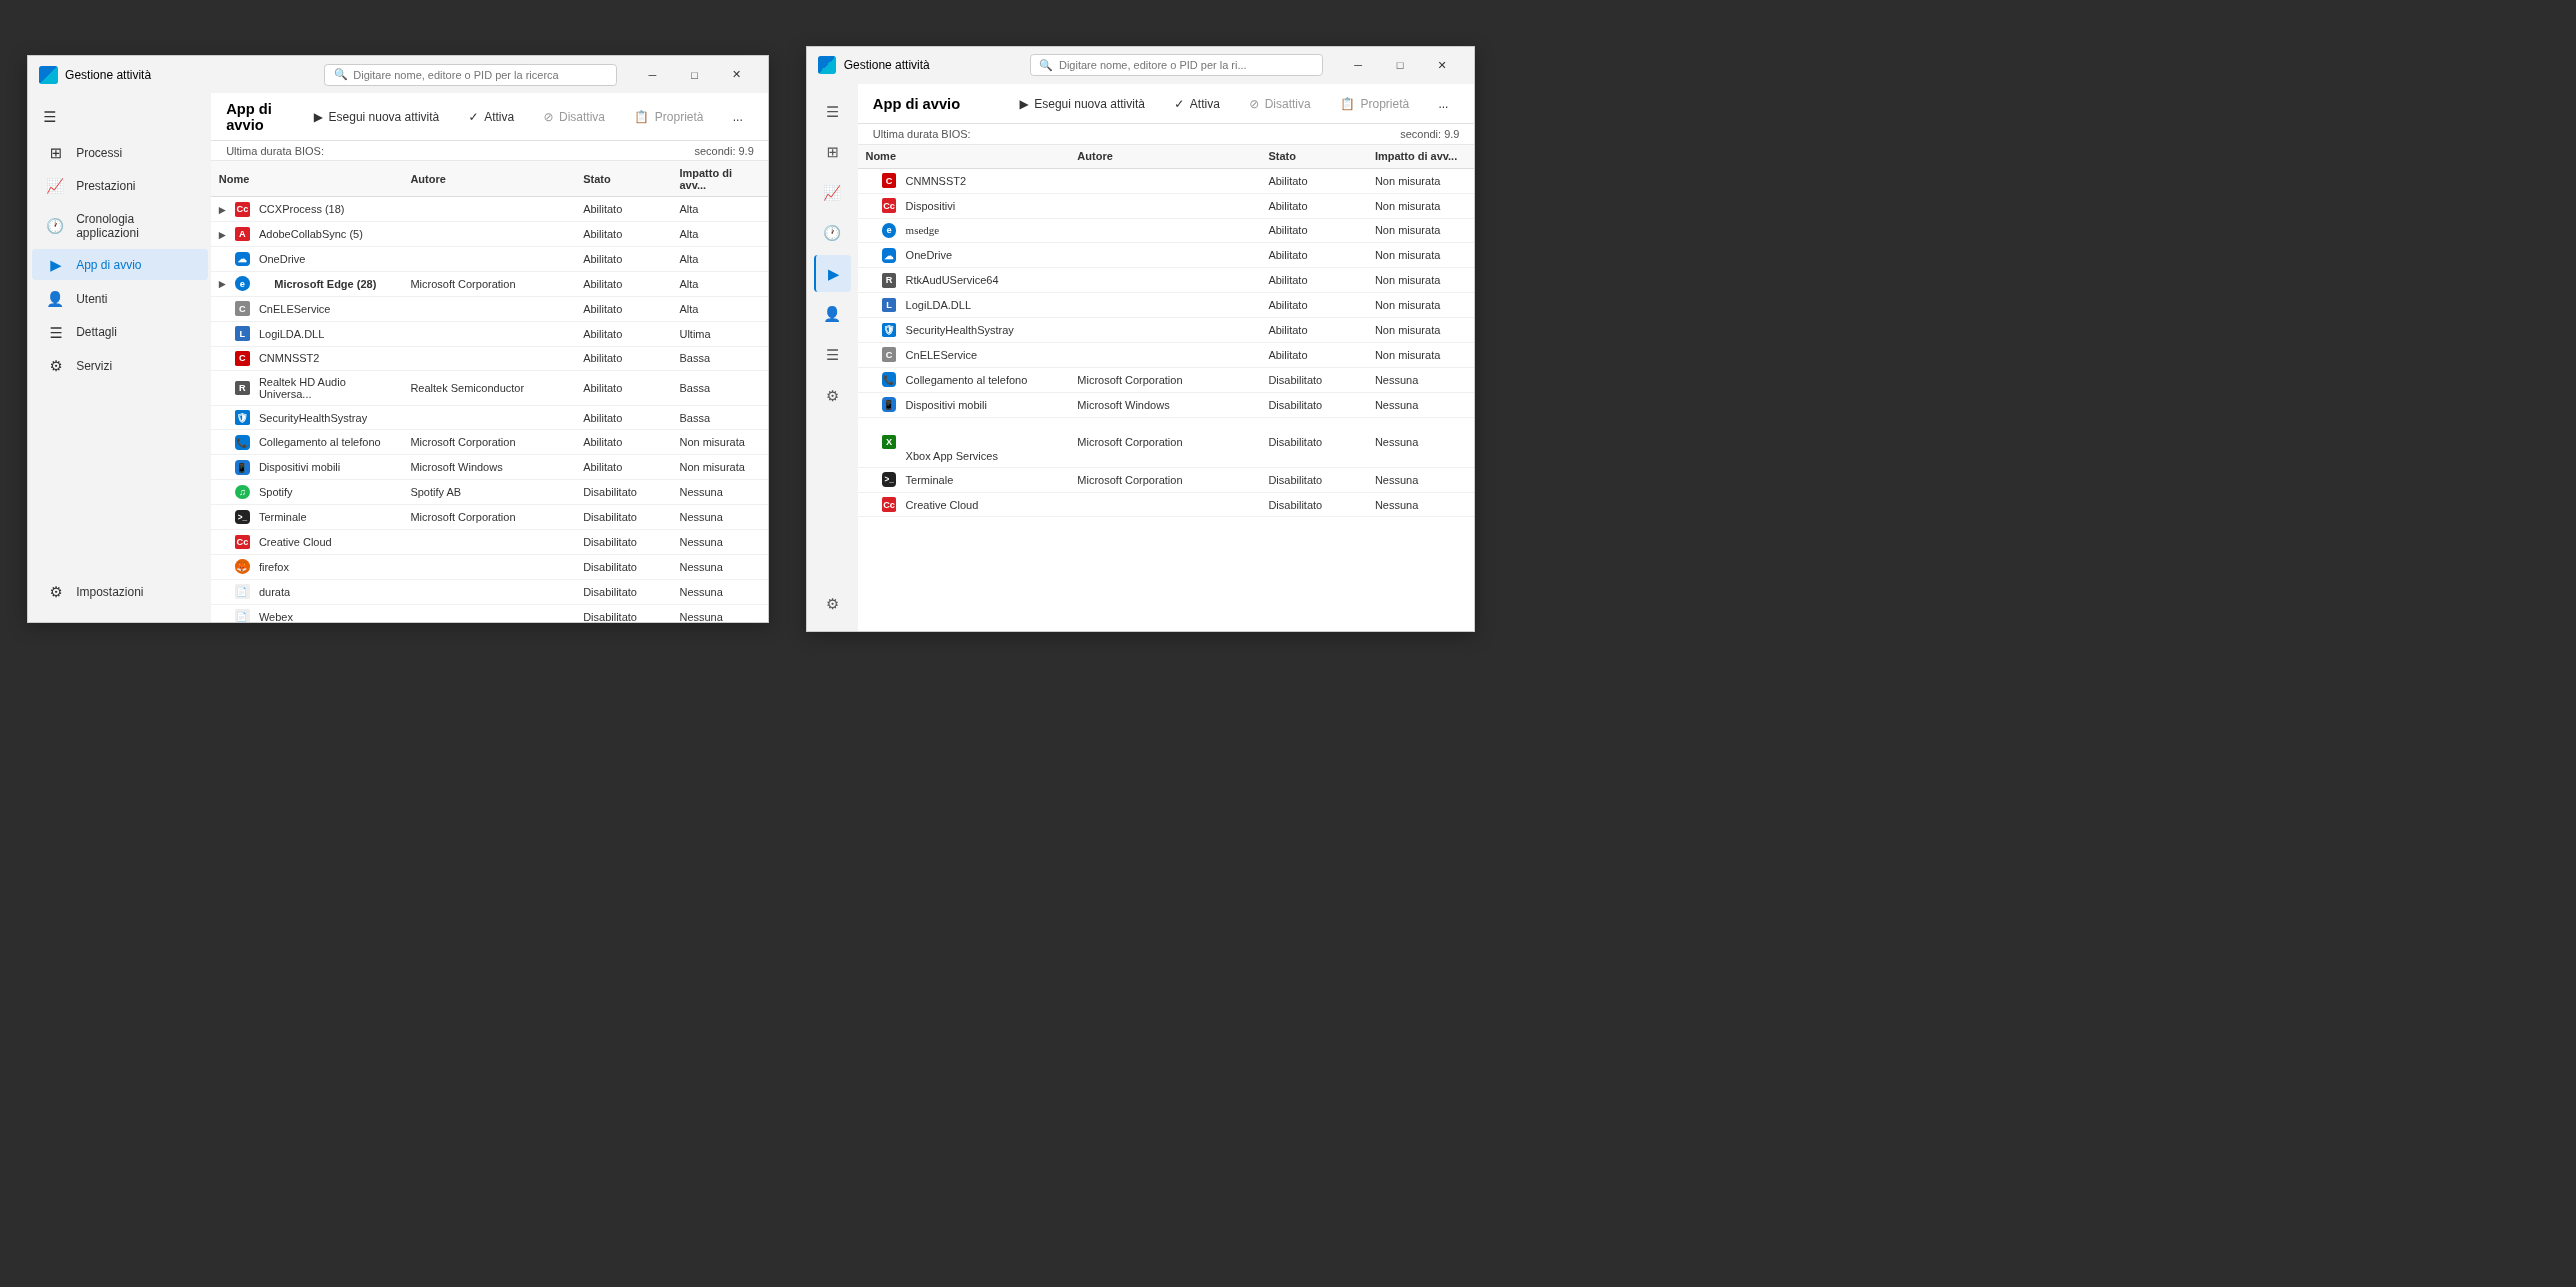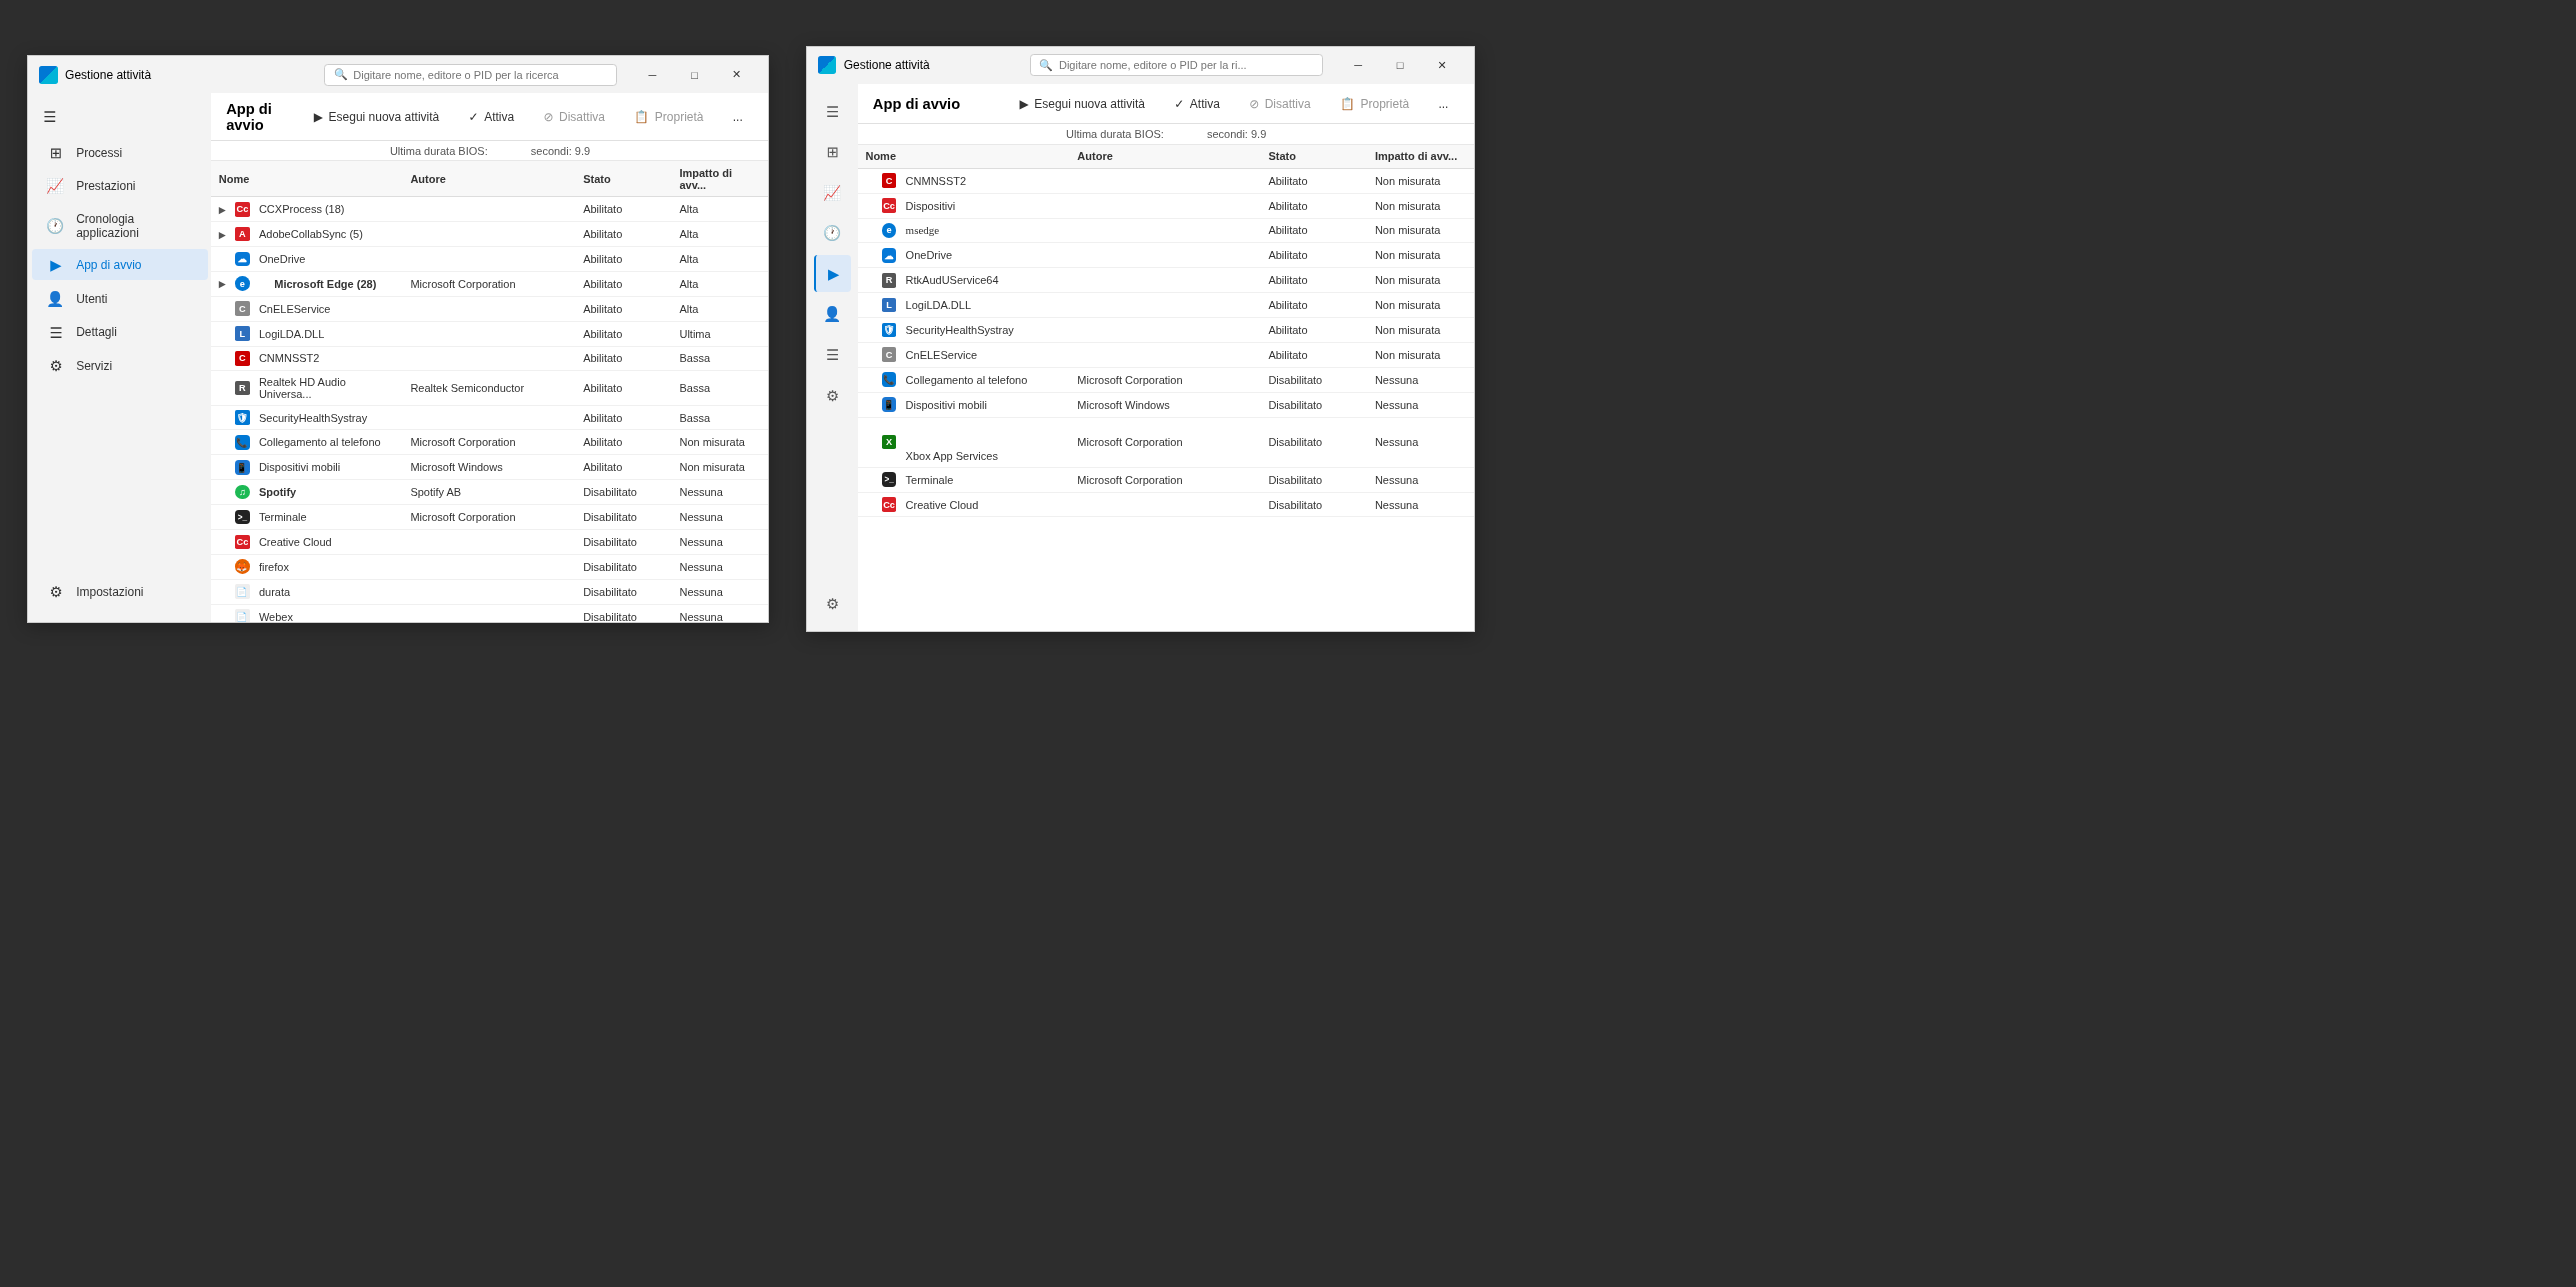--- a/index.html
+++ b/index.html
@@ -177,26 +177,25 @@
       border-radius: 3.7px;
     }
 
     .toolbar-btn.disabled {
       color: #999;
       cursor: default;
     }
 
     .bios-info {
       display: flex;
-      justify-content: center;
+      justify-content: space-between;
       padding: 3.7px 14.7px;
       font-size: 11px;
       color: #555;
       border-bottom: 0.9px solid #e8e8e8;
-      gap: 20px;
     }
 
     .table-container {
       flex: 1;
       overflow-y: auto;
     }
 
     table {
       width: 100%;
       border-collapse: collapse;
@@ -501,21 +500,21 @@
       </td>
       <td>Microsoft Windows</td>
       <td>Abilitato</td>
       <td>Non misurata</td>
     </tr>
                 <tr>
       <td>
         <div class="app-name-cell">
           <span style="font-size:9.2px;margin-right:3.7px;color:transparent;">▶</span>
           <span style="display:inline-flex;align-items:center;justify-content:center;width:14.7px;height:14.7px;background:#1db954;color:#fff;border-radius:7.3px;font-size:9.2px;font-weight:bold;flex-shrink:0;">♫</span>
-          <span style="margin-left:3.7px;font-weight:bold;">Spotify</span>
+          <span style="margin-left:3.7px;">Spotify</span>
         </div>
       </td>
       <td>Spotify AB</td>
       <td>Disabilitato</td>
       <td>Nessuna</td>
     </tr>
                 <tr>
       <td>
         <div class="app-name-cell">
           <span style="font-size:9.2px;margin-right:3.7px;color:transparent;">▶</span>

